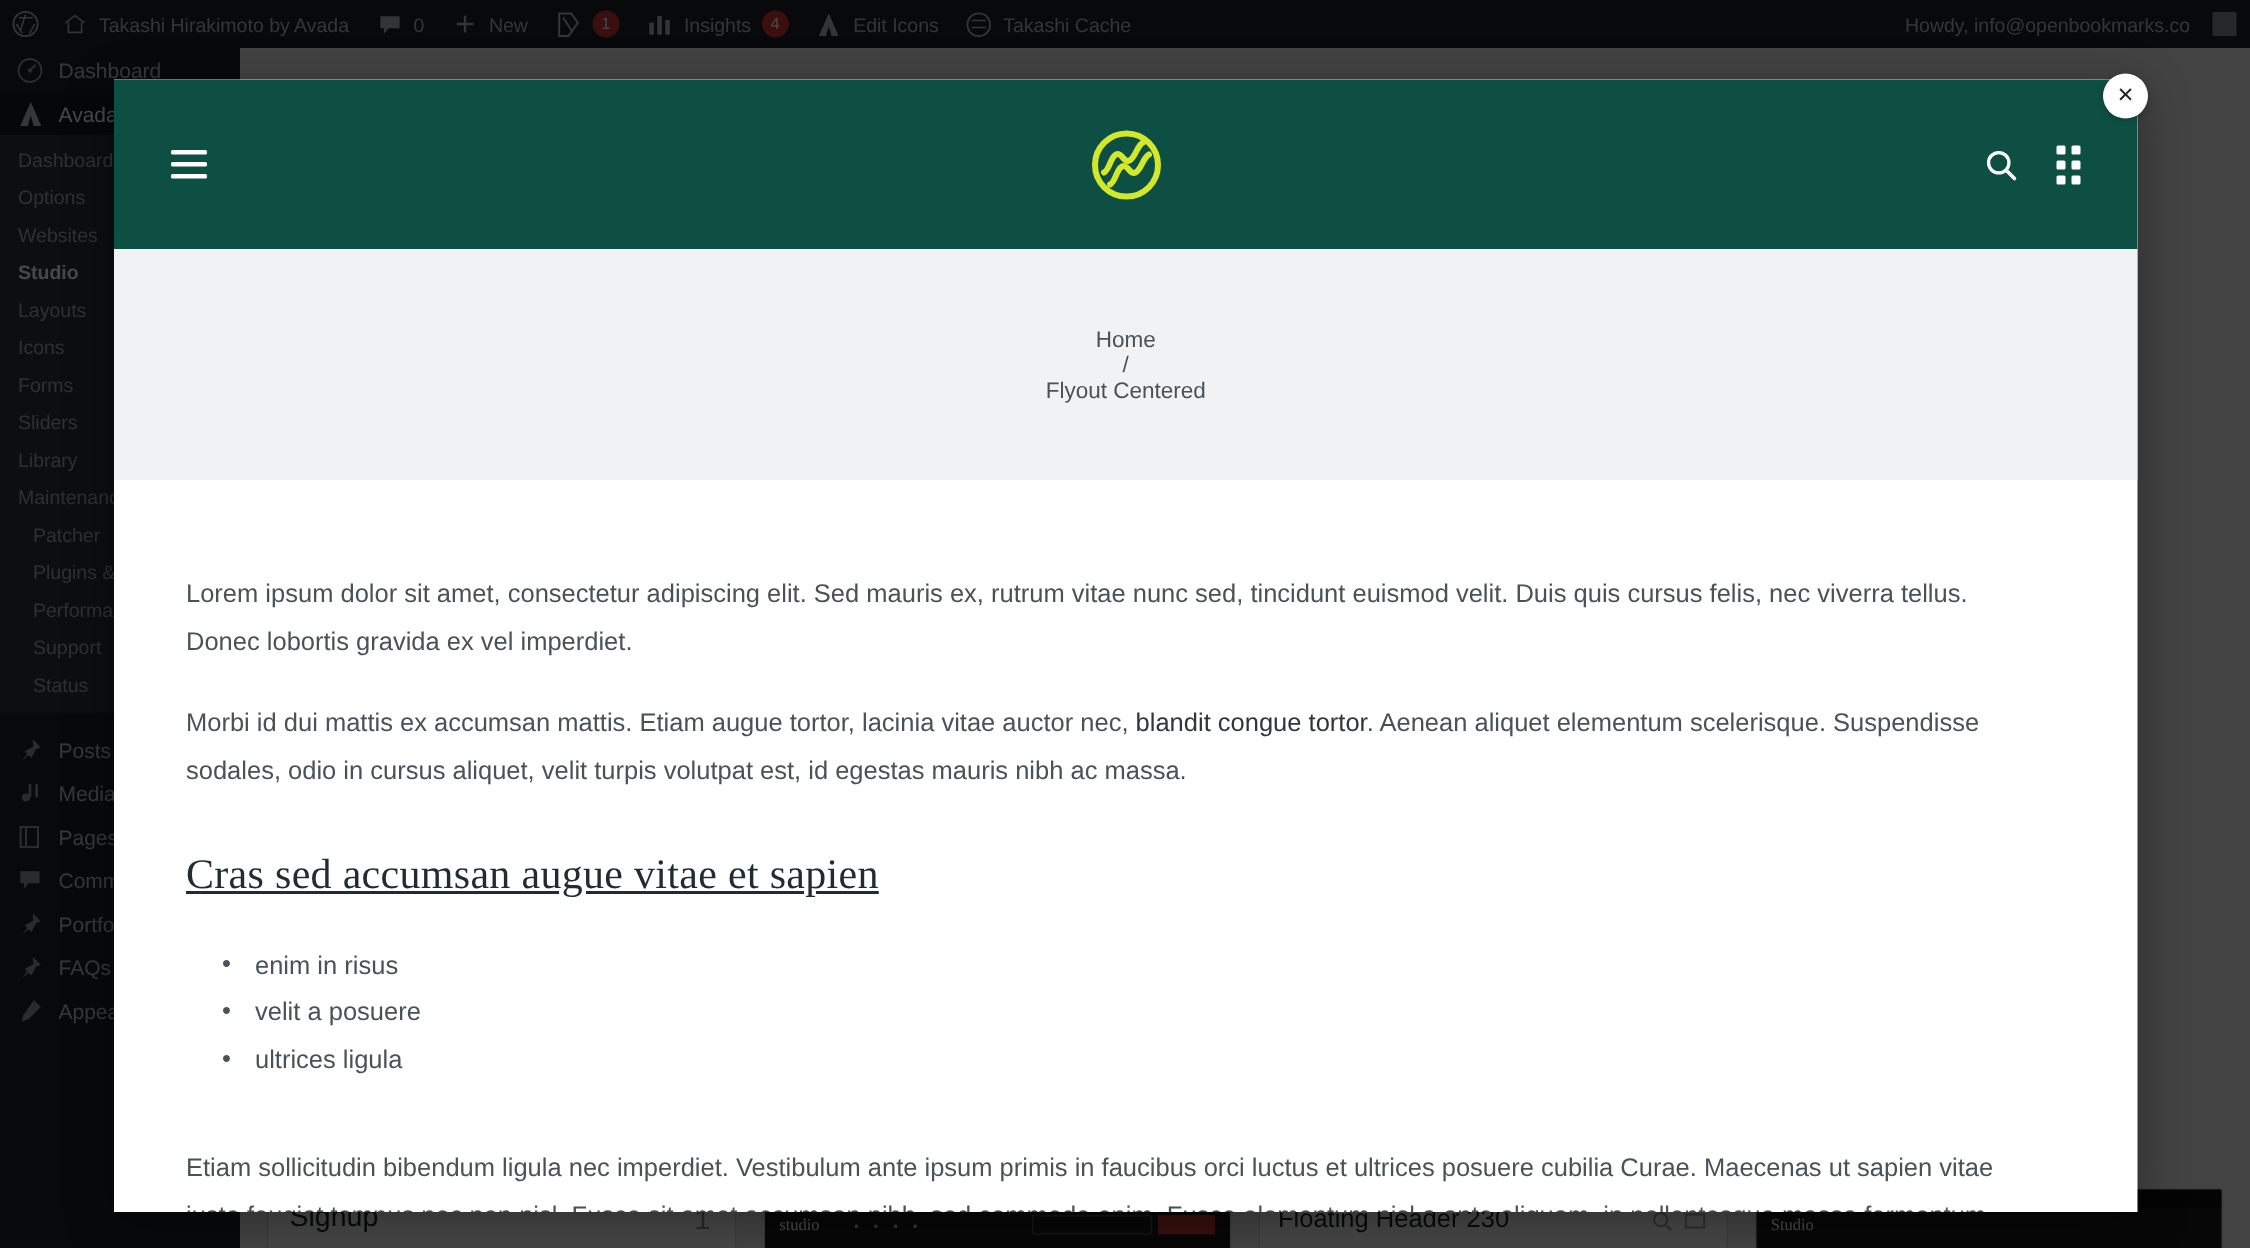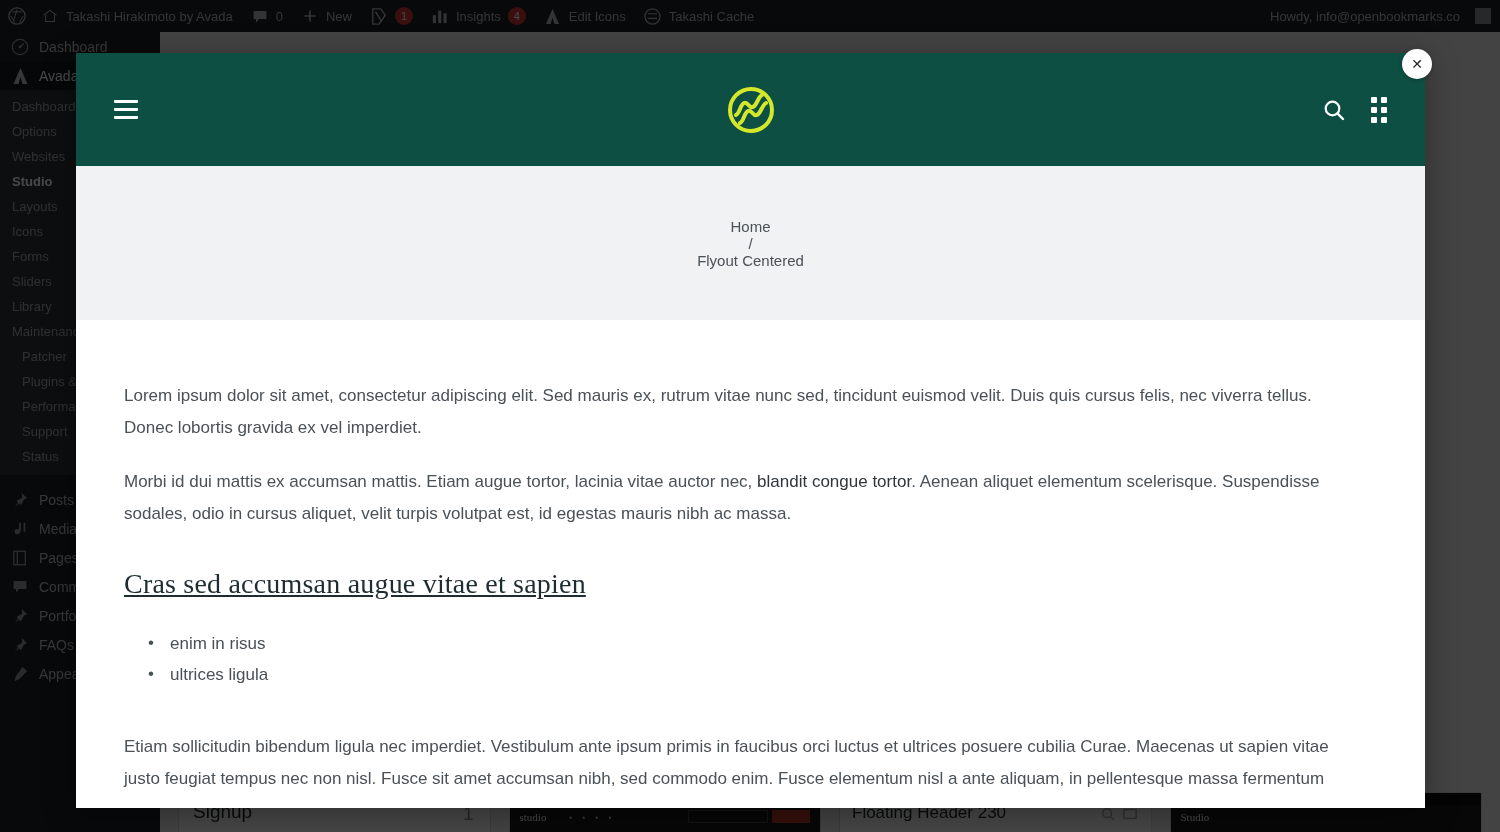--- a/index.html
+++ b/index.html
@@ -459,20 +459,21 @@
   </div>
 
   <div class="flyout-body">
     <p>Lorem ipsum dolor sit amet, consectetur adipiscing elit. Sed mauris ex, rutrum vitae nunc sed, tincidunt euismod velit. Duis quis cursus felis, nec viverra tellus. Donec lobortis gravida ex vel imperdiet.</p>
     <p>
       <span>Morbi id dui mattis ex accumsan mattis. Etiam augue tortor, lacinia vitae auctor nec, </span><strong>blandit congue tortor</strong><span>. Aenean aliquet elementum scelerisque. Suspendisse sodales, odio in cursus aliquet, velit turpis volutpat est, id egestas mauris nibh ac massa.</span>
     </p>
     <h2>Cras sed accumsan augue vitae et sapien</h2>
     <ul>
       <li>enim in risus</li>
+      <li>velit a posuere</li>
       <li>ultrices ligula</li>
     </ul>
     <p>Etiam sollicitudin bibendum ligula nec imperdiet. Vestibulum ante ipsum primis in faucibus orci luctus et ultrices posuere cubilia Curae. Maecenas ut sapien vitae justo feugiat tempus nec non nisl. Fusce sit amet accumsan nibh, sed commodo enim. Fusce elementum nisl a ante aliquam, in pellentesque massa fermentum</p>
   </div>
 
 </div>
 
 <div id="modal-close">✕</div>
 
 </body></html>

